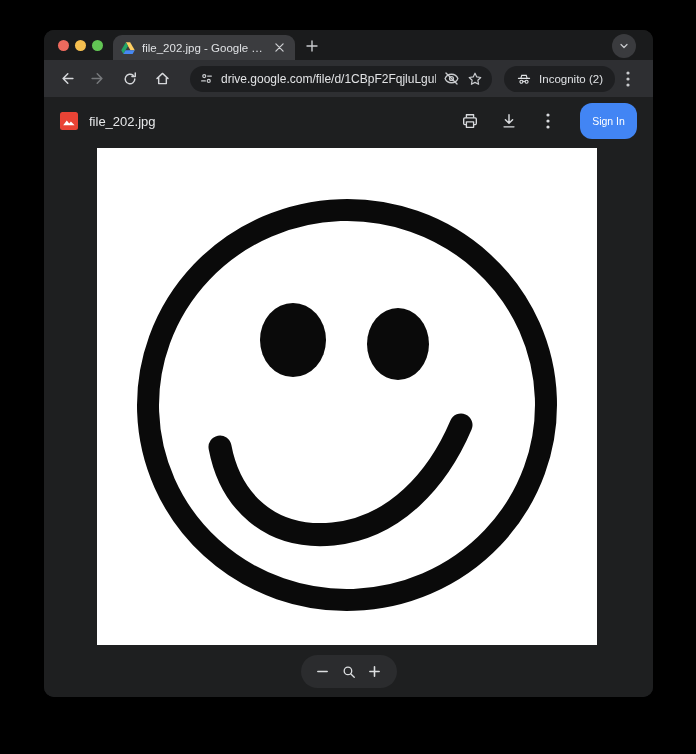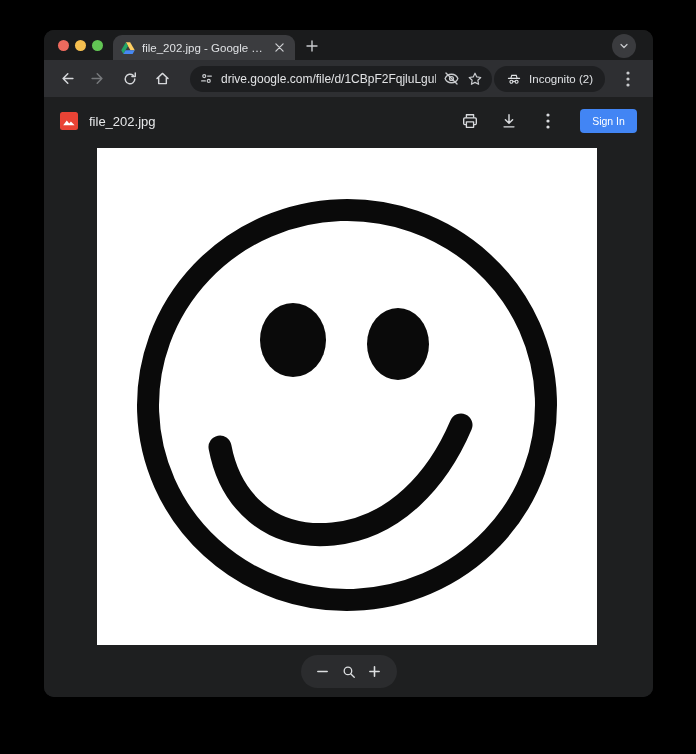--- a/index.html
+++ b/index.html
@@ -26,32 +26,32 @@
                background:#3a3b3e;}
 
   
   .toolbar{height:37px;background:#2e2f32;display:flex;align-items:center;padding:0 12px 0 6px;
            box-sizing:border-box;}
   .nav-btn{width:32px;height:32px;border-radius:50%;color:#d5d7da;}
   .nav-btn.dim{color:#76787b;}
   .omnibox{margin-left:12px;width:302px;height:26px;border-radius:13px;background:#1d1e20;
            display:flex;align-items:center;padding:0 9px;box-sizing:border-box;gap:7px;}
   .url-text{flex:1;font-size:12px;color:#e2e3e5;white-space:nowrap;overflow:hidden;}
-  .right-group{margin-left:auto;display:flex;align-items:flex-end;gap:10px;}
+  .right-group{margin-left:auto;display:flex;align-items:flex-end;}
   .incog-pill{height:26px;border-radius:13px;background:#1e1f21;display:flex;align-items:center;
               gap:7px;padding:0 12px;color:#dfe1e4;font-size:11.5px;}
   .menu-btn{width:26px;height:26px;border-radius:50%;}
 
   
   .drive-header{height:48px;background:#1e1f20;display:flex;align-items:center;
                 padding:0 16px;box-sizing:border-box;}
   .filename{margin-left:11px;font-size:13px;color:#e7e8ea;}
   .dh-right{margin-left:auto;display:flex;align-items:center;gap:9px;}
   .dh-btn{width:30px;height:30px;border-radius:50%;color:#d9dbde;}
-  .signin-btn{margin-left:8px;width:57px;height:24px;border-radius:4px;border:none;cursor:pointer;
+  .signin-btn{margin-left:8px;width:57px;height:36px;border-radius:12px;border:none;cursor:pointer;
               background:var(--accent-blue,#4285f4);color:#fff;font-size:10.5px;font-weight:500;
               font-family:inherit;display:flex;align-items:center;justify-content:center;}
 
   
   .viewer{position:relative;height:552px;background:#1e1f20;}
   .image-frame{position:absolute;left:53px;top:3px;width:500px;height:497px;background:#ffffff;}
   .zoom-pill{position:absolute;left:50%;transform:translateX(-50%);top:510px;width:96px;height:33px;
              border-radius:17px;background:#2b2c2e;display:flex;align-items:center;
              justify-content:space-between;padding:0 11px;box-sizing:border-box;}
   .zoom-btn{width:22px;height:22px;color:#dcdee0;}

